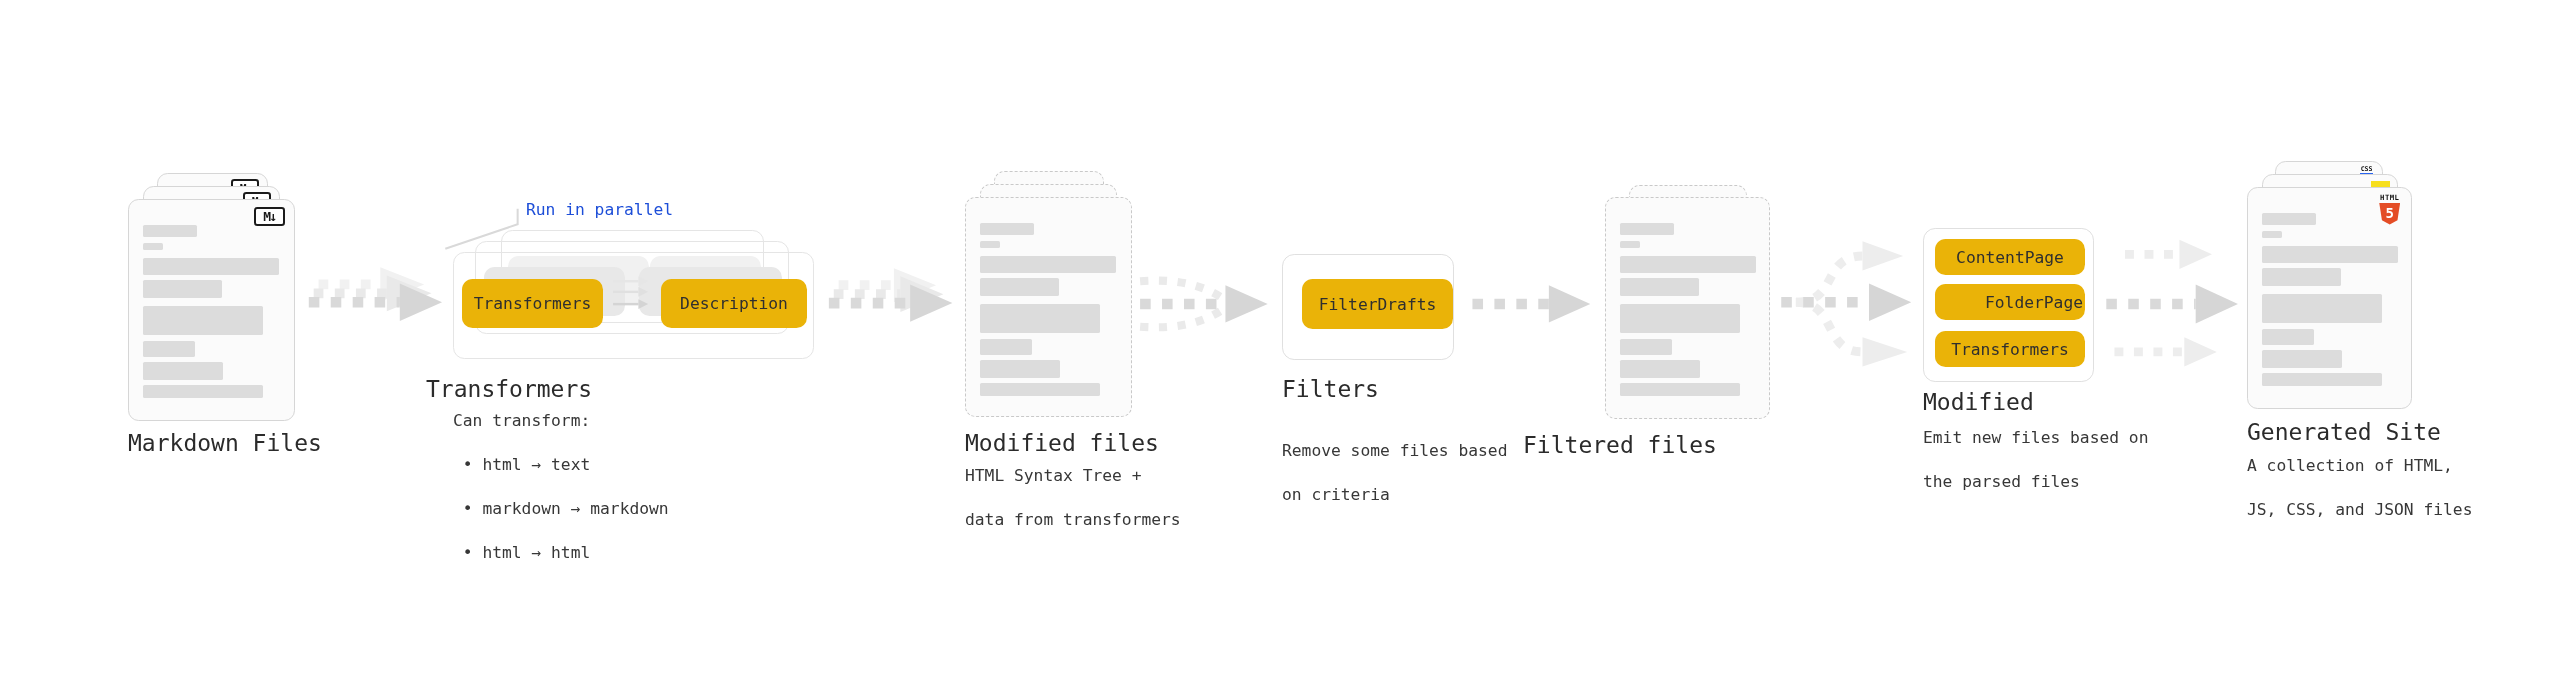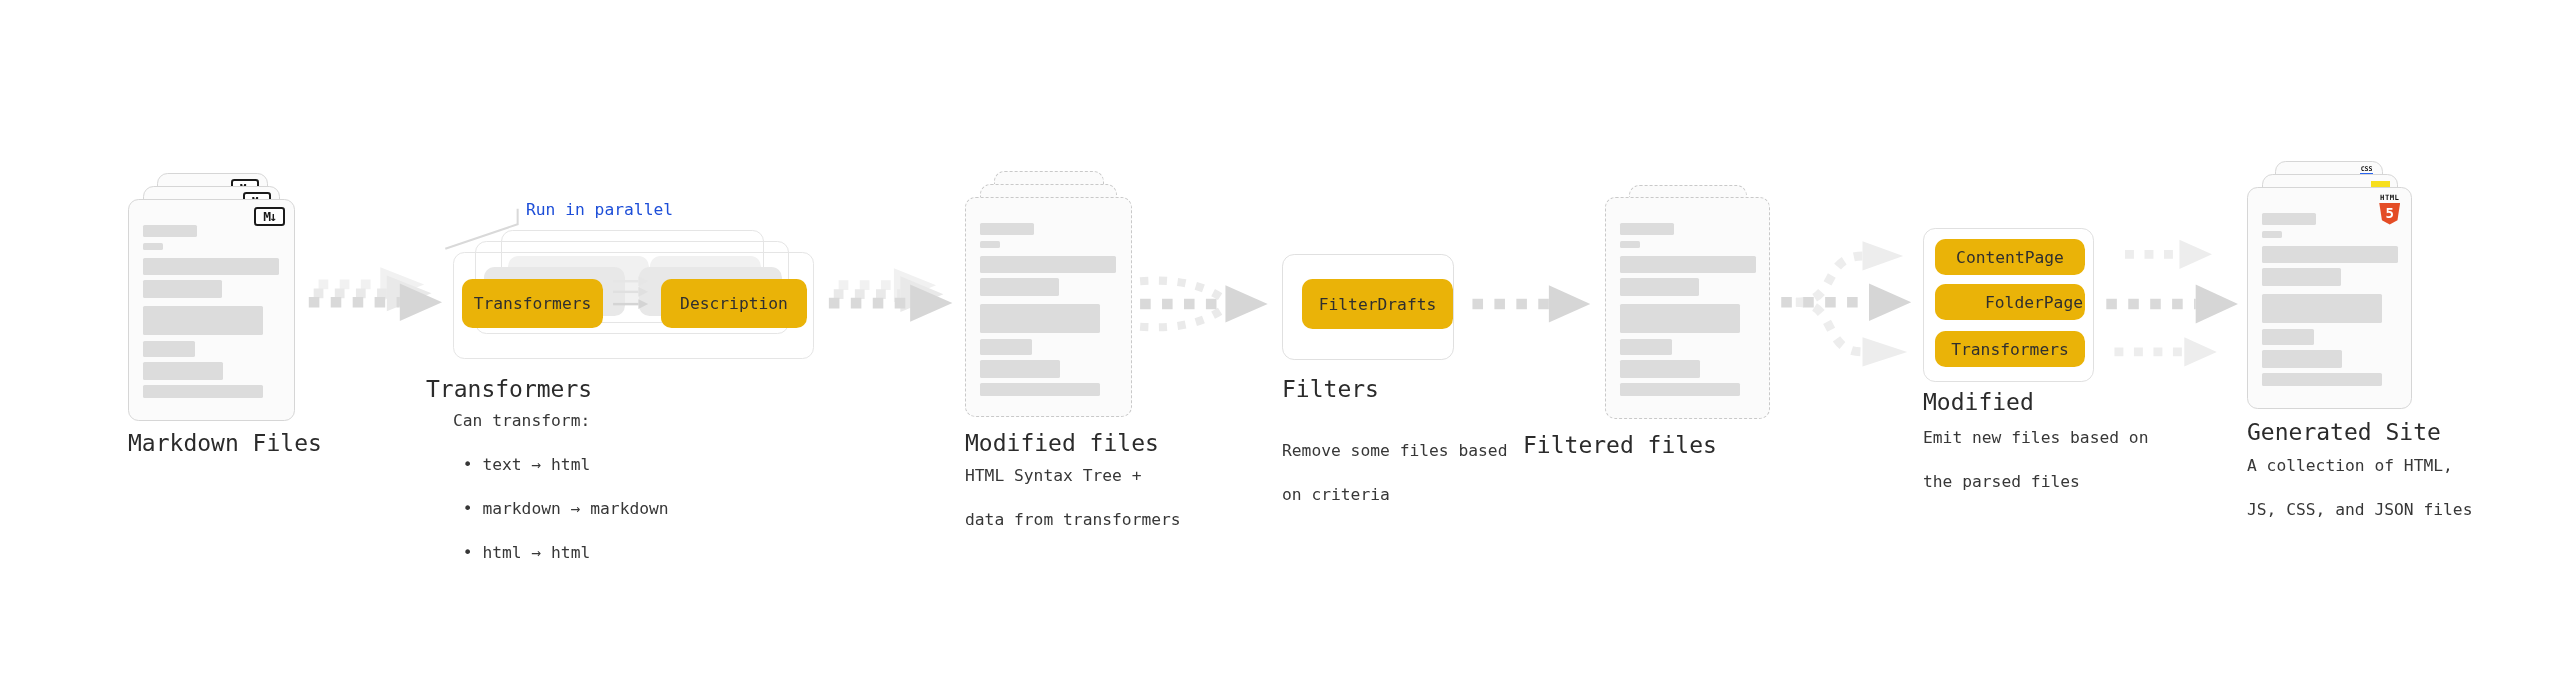--- a/index.html
+++ b/index.html
@@ -142,21 +142,21 @@
       <line x1="5" y1="10" x2="36" y2="10" stroke="#e6e6e6" stroke-width="3"></line>
         <polygon points="36,4 36,16 48,10" fill="#e6e6e6"></polygon>
       <line x1="5" y1="23" x2="36" y2="23" stroke="#e0e0e0" stroke-width="3"></line>
         <polygon points="36,17 36,29 48,23" fill="#e0e0e0"></polygon>
       <line x1="5" y1="38" x2="36" y2="38" stroke="#d4d4d4" stroke-width="3"></line>
         <polygon points="36,32 36,44 48,38" fill="#d4d4d4"></polygon>
     </svg>
 
     <div class="stage-label" style="left:426px;top:376px;">Transformers</div>
     <div class="caption" style="left:453px;top:410px;"><span>Can transform:</span><br>
-<span> • text → html</span><br>
+<span> • html → text</span><br>
 <span> • markdown → markdown</span><br>
 <span> • html → html</span></div>
   </div>
 
   <div class="stage">
     <div class="doc dashed" style="left:994px;top:171px;width:110px;height:203px;"></div>
     <div class="doc dashed" style="left:980px;top:184px;width:137px;height:207px;"></div>
     <div class="doc dashed" style="left:965px;top:197px;width:167px;height:220px;background:#fbfbfb;">
       <div class="bar b1"></div>
       <div class="bar b2"></div>

